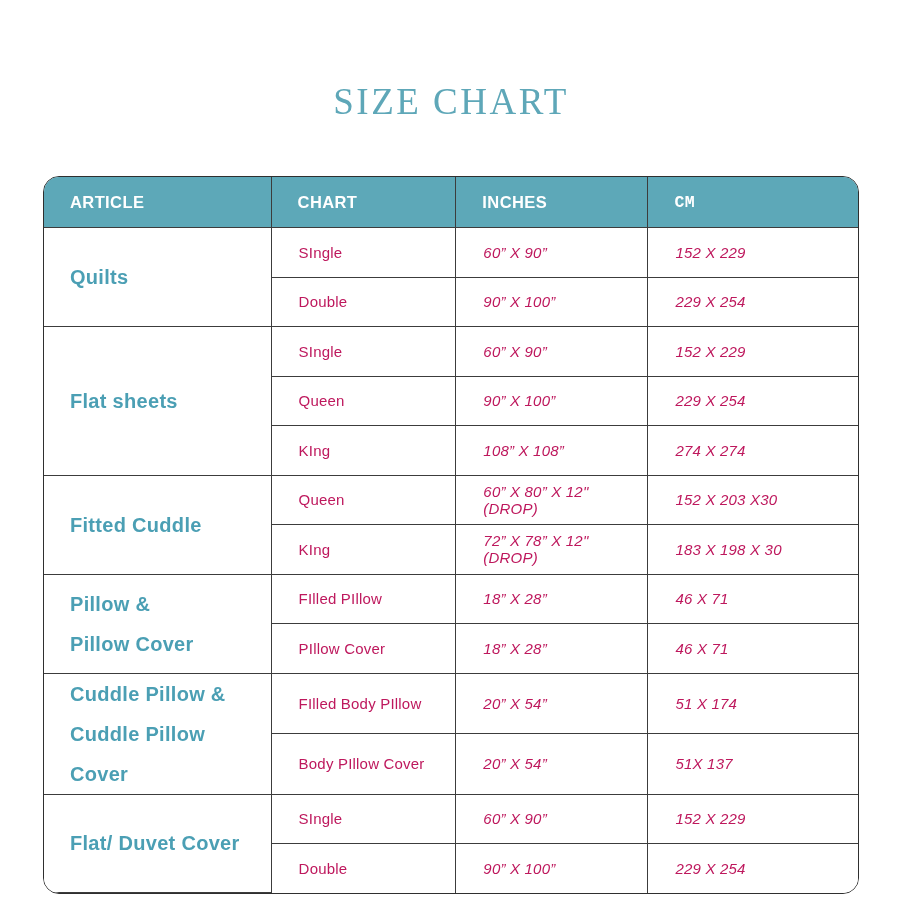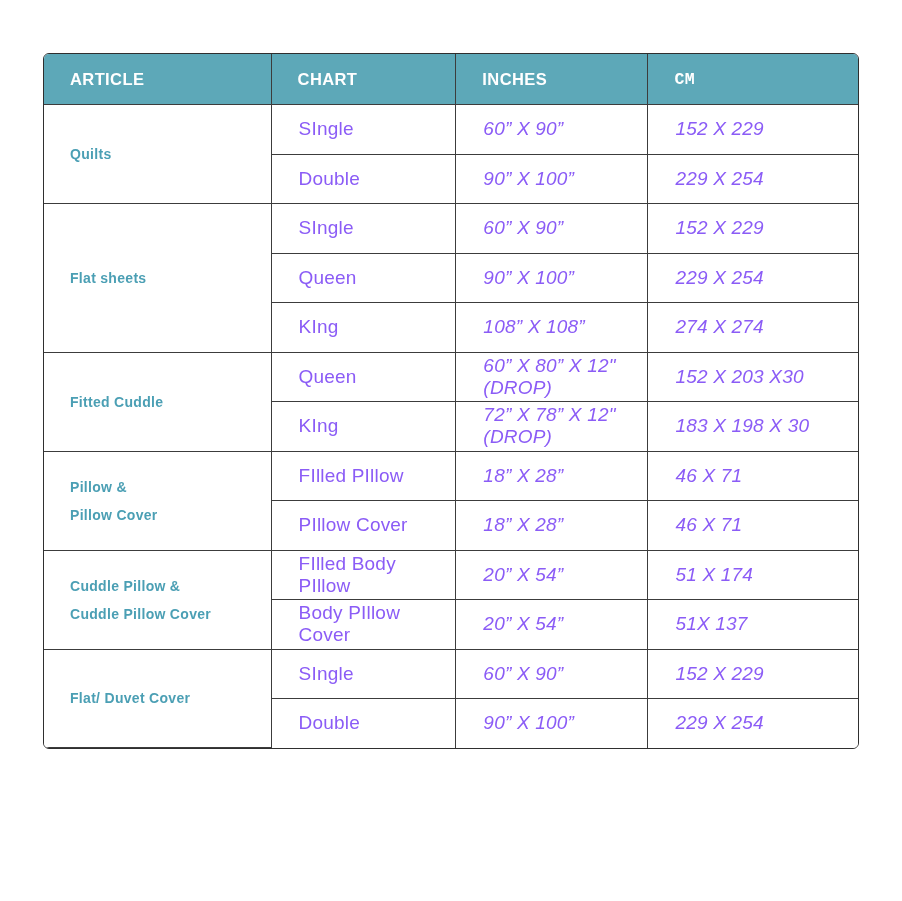--- a/index.html
+++ b/index.html
@@ -15,21 +15,21 @@
     font-family:"Liberation Serif","DejaVu Serif",serif;
     font-weight:400;
     font-size:37px;
     letter-spacing:2.5px;
     color:#5ea7b8;
   }
   .table-wrap{
     width:814px;
     margin:53px auto 0 auto;
     border:1.5px solid #2f2f2f;
-    border-radius:6px;
+    border-radius:16px;
     overflow:hidden;
     background:#ffffff;
   }
   table{
     width:100%;
     border-collapse:collapse;
     table-layout:fixed;
   }
   col.c-article{width:27.9%;}
   col.c-size{width:22.7%;}
@@ -46,45 +46,46 @@
     height:50px;
     border:1px solid #3c3c3c;
     border-top:none;
   }
   th:first-child{border-left:none;}
   th:last-child{border-right:none;font-family:Liberation Mono, monospace;}
   td{
     border:1px solid #3c3c3c;
     height:48.5px;
     padding:0 6px 0 27px;
-    font-size:19px;
-    color:#8b5cf6;
+    font-size:15px;
+    color:#be185d;
     letter-spacing:0.2px;
     vertical-align:middle;
     background:#ffffff;
   }
   td:first-child{border-left:none;}
   td:last-child{border-right:none;}
   tr:last-child td{border-bottom:none;}
   td.article{
     font-weight:700;
-    font-size:14px;
+    font-size:20px;
     color:#4b9fb4;
     letter-spacing:0.3px;
     white-space:pre-line;
     line-height:2;
     padding-left:26px;
   }
   td.size{font-weight:500;}
   td.val{font-weight:500;font-style:italic;}
 </style>
 </head>
 <body>
 
 <div class="page">
+  <h1 class="title">SIZE CHART</h1>
 
   <div class="table-wrap">
     <table>
       <colgroup>
         <col class="c-article">
           <col class="c-size">
           <col class="c-inches">
           <col class="c-cm">
       </colgroup>
       <thead>

